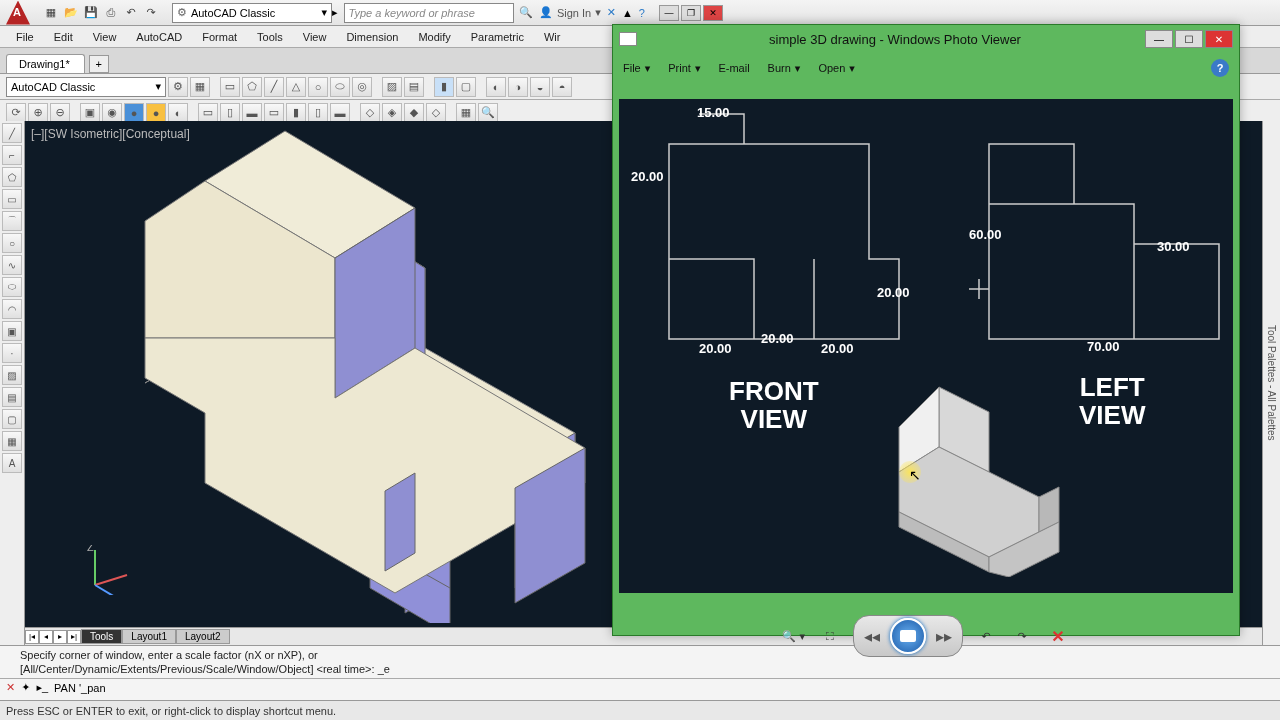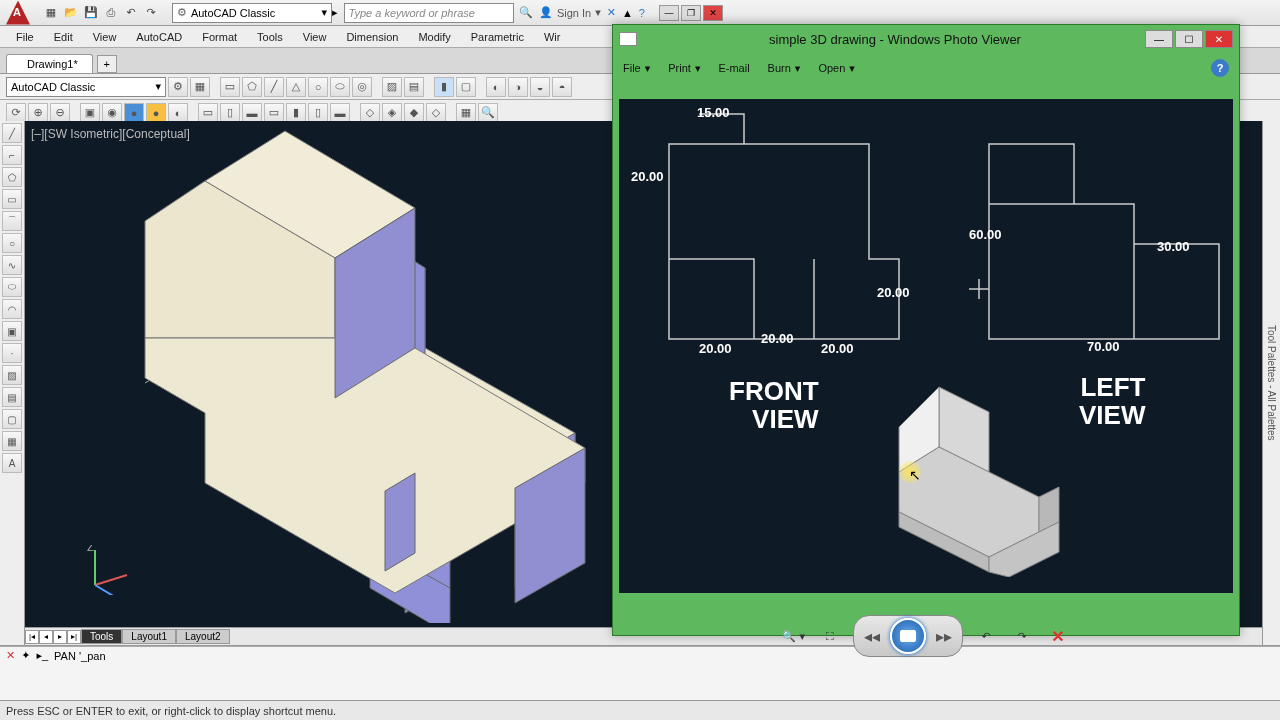--- a/index.html
+++ b/index.html
@@ -14,21 +14,21 @@
 .title-center{flex:1;text-align:center;font-size:13px;color:#222}
 .title-right{display:flex;align-items:center;gap:6px;padding-right:6px}
 .search-box{width:170px;height:20px;background:#fff;border:1px solid #888;font-style:italic;color:#888;padding:0 4px;display:flex;align-items:center}
 .signin{display:flex;align-items:center;gap:4px;color:#555}
 .win-btns{display:flex;gap:2px;margin-left:8px}
 .win-btn{width:20px;height:16px;background:#ddd;border:1px solid #999;display:flex;align-items:center;justify-content:center;font-size:9px}
 .win-btn.close{background:#d44}
 .menubar{height:22px;background:#eee;display:flex;align-items:center;padding:0 6px;border-bottom:1px solid #aaa}
 .menubar span{padding:2px 10px;color:#222}
 .doctab-row{height:26px;background:#d8d8d8;display:flex;align-items:flex-end;padding:0 6px;border-bottom:1px solid #999}
-.doctab{background:#fff;border:1px solid #999;border-bottom:none;padding:3px 14px 3px 20px;border-radius:3px 3px 0 0;position:relative}
+.doctab{background:#fff;border:1px solid #999;border-bottom:none;padding:3px 14px 3px 12px;border-radius:3px 3px 0 0;position:relative}
 .doctab-plus{width:20px;height:18px;border:1px solid #999;background:#eee;margin-left:4px;display:flex;align-items:center;justify-content:center}
 .toolbar-row{height:26px;background:#eee;display:flex;align-items:center;padding:0 6px;gap:2px;border-bottom:1px solid #aaa}
 .tb-sel{width:160px;height:20px;background:#fff;border:1px solid #888;padding:0 4px;display:flex;align-items:center}
 .tb-btn{width:20px;height:20px;border:1px solid #bbb;background:linear-gradient(#f8f8f8,#e0e0e0);display:flex;align-items:center;justify-content:center;color:#555}
 .tb-sep{width:6px}
 .workarea{position:absolute;top:121px;left:0;right:0;bottom:75px;display:flex}
 .left-tools{width:25px;background:#eee;border-right:1px solid #999;display:flex;flex-direction:column;align-items:center;padding-top:2px;gap:2px}
 .lt-btn{width:20px;height:20px;border:1px solid #bbb;background:linear-gradient(#f8f8f8,#e0e0e0);display:flex;align-items:center;justify-content:center;color:#555;font-size:10px}
 .canvas{flex:1;background:#0e1a26;position:relative;overflow:hidden}
 .viewlabel{position:absolute;top:6px;left:6px;color:#bbb;font-size:12px}
@@ -55,21 +55,21 @@
 .pv-menu{height:30px;background:#5eb85e;display:flex;align-items:center;padding:0 10px;gap:18px}
 .pv-menu-item{color:#111;display:flex;align-items:center;gap:4px}
 .pv-menu .help{margin-left:auto;width:18px;height:18px;border-radius:50%;background:#3a7ac8;color:#fff;display:flex;align-items:center;justify-content:center;font-weight:bold}
 .pv-img{margin:16px 6px;height:494px;background:#0e1a26;position:relative;color:#fff;font-family:Arial}
 .pv-controls{height:50px;display:flex;align-items:center;justify-content:center;gap:10px;padding-top:4px}
 .pv-ctrl{width:26px;height:26px;display:flex;align-items:center;justify-content:center;color:#333;border-radius:4px}
 .pv-navgroup{display:flex;align-items:center;background:linear-gradient(#e8e8e8,#c8c8c8);border:1px solid #888;border-radius:16px;padding:2px 10px;gap:10px}
 .pv-slideshow{width:36px;height:36px;border-radius:50%;background:radial-gradient(#6ab0f0,#1a5aa8);border:2px solid #fff;box-shadow:0 0 4px #0366c4;display:flex;align-items:center;justify-content:center}
 .pv-ctrl.del{color:#d33;font-weight:bold;font-size:16px}
 .dim{position:absolute;color:#fff;font-size:13px;font-weight:bold}
-.viewtxt{position:absolute;color:#fff;font-weight:bold;font-size:26px;text-align:right;line-height:28px}
+.viewtxt{position:absolute;color:#fff;font-weight:bold;font-size:26px;text-align:center;line-height:28px}
 .cursor-highlight{position:absolute;width:22px;height:22px;border-radius:50%;background:radial-gradient(rgba(255,230,80,.9),rgba(255,230,80,0));}
 .cursor-arrow{position:absolute;font-size:14px;color:#000}
 </style>
 </head>
 <body>
 
 <div class="titlebar">
   <div class="app-icon"></div>
   <div class="qat">
     <div class="qat-btn">▦</div>
@@ -266,20 +266,24 @@
       <div class="tab">Layout1</div>
       <div class="tab">Layout2</div>
     </div>
   </div>
   <div class="right-palette">
       <span>Tool Palettes - All Palettes</span>
     </div>
 </div>
 
 <div class="cmdarea">
+  <div class="cmdhist">
+    <div>Specify corner of window, enter a scale factor (nX or nXP), or</div>
+    <div>[All/Center/Dynamic/Extents/Previous/Scale/Window/Object] &lt;real time&gt;: _e</div>
+  </div>
   <div class="cmdline">
     <span style="color:#c33">✕</span>
     <span>✦</span>
     <span>▸_</span>
     <span>PAN '_pan</span>
   </div>
 </div>
 
 <div class="statusbar">
   <span>Press ESC or ENTER to exit, or right-click to display shortcut menu.</span>

